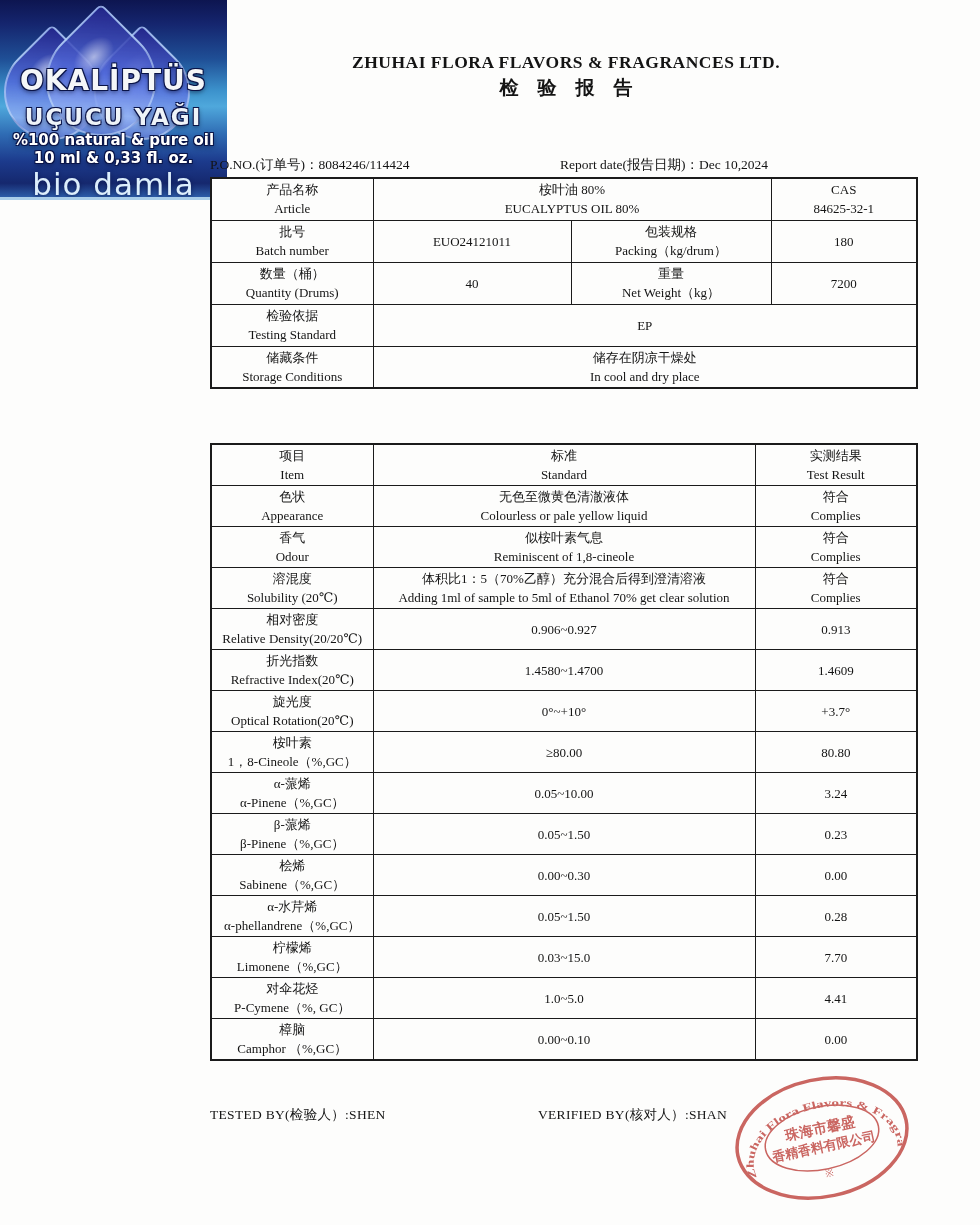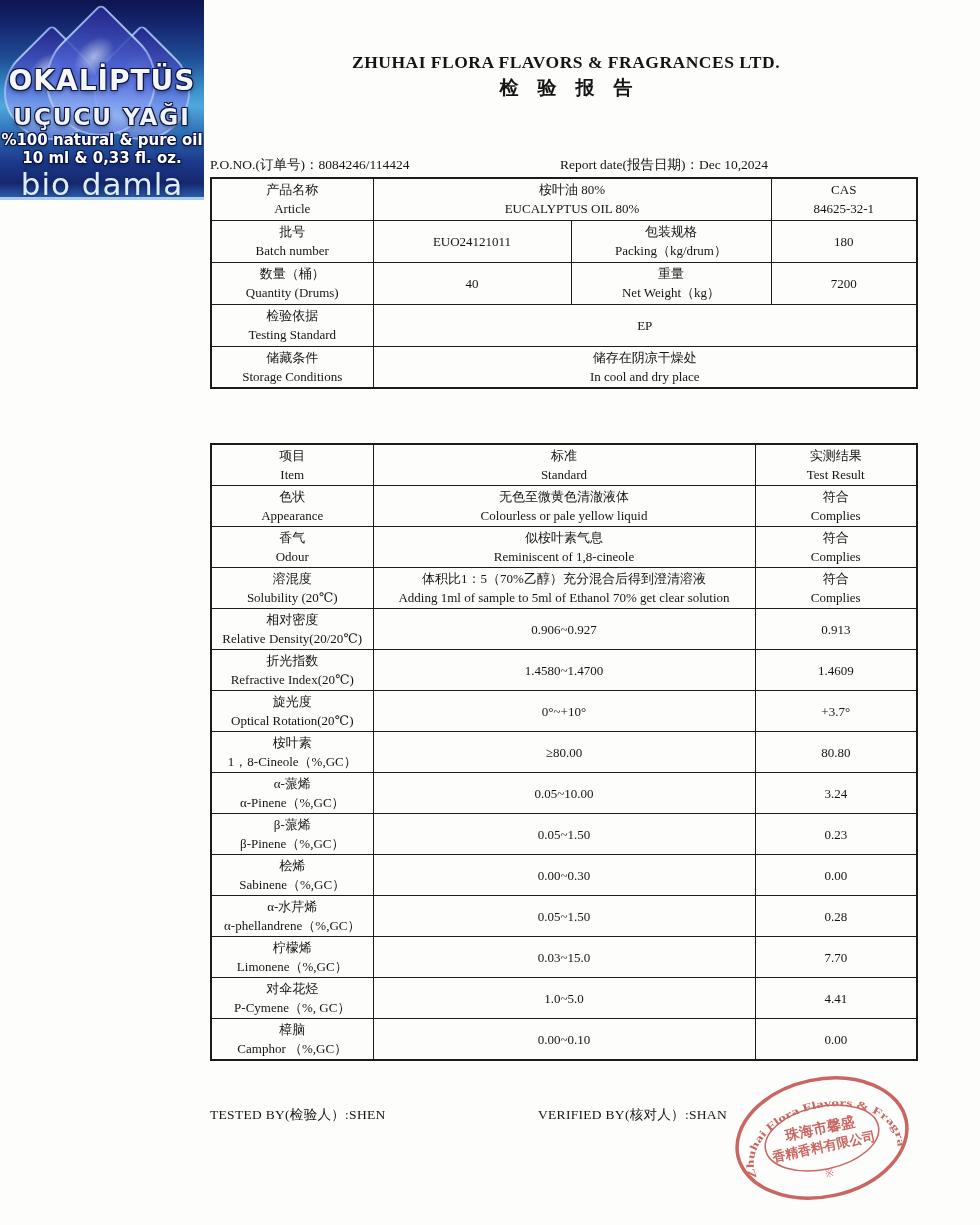--- a/index.html
+++ b/index.html
@@ -5,21 +5,21 @@
   * { margin:0; padding:0; box-sizing:border-box; }
   html,body { background:#fff; }
   .page {
     position:relative; width:980px; height:1225px; margin:0 auto;
     background:#fdfdfc; overflow:hidden;
     font-family:"Liberation Serif","DejaVu Serif",serif; color:#141414;
   }
 
   
   .logo {
-    position:absolute; left:0; top:0; width:204px; height:200px; overflow:hidden;
+    position:absolute; left:0; top:0; width:227px; height:200px; overflow:hidden;
     background:linear-gradient(180deg,#0d1550 0%,#15256e 12%,#1f4f96 30%,#3c92cc 46%,#4fa8dc 54%,#2f6cb4 68%,#1c3a8c 82%,#15286e 93%,#2c5ca8 100%);
     border-bottom:3px solid #a9cde9;
     font-family:"DejaVu Sans","Liberation Sans",sans-serif;
   }
   .drop {
     position:absolute; border-radius:6% 52% 52% 52%; transform:rotate(45deg);
     background:linear-gradient(140deg,rgba(36,38,140,.9),rgba(84,108,220,.85) 45%,rgba(150,180,245,.8) 72%,rgba(56,78,190,.88));
     border:2px solid rgba(198,224,250,.55);
   }
   .drop::after{

